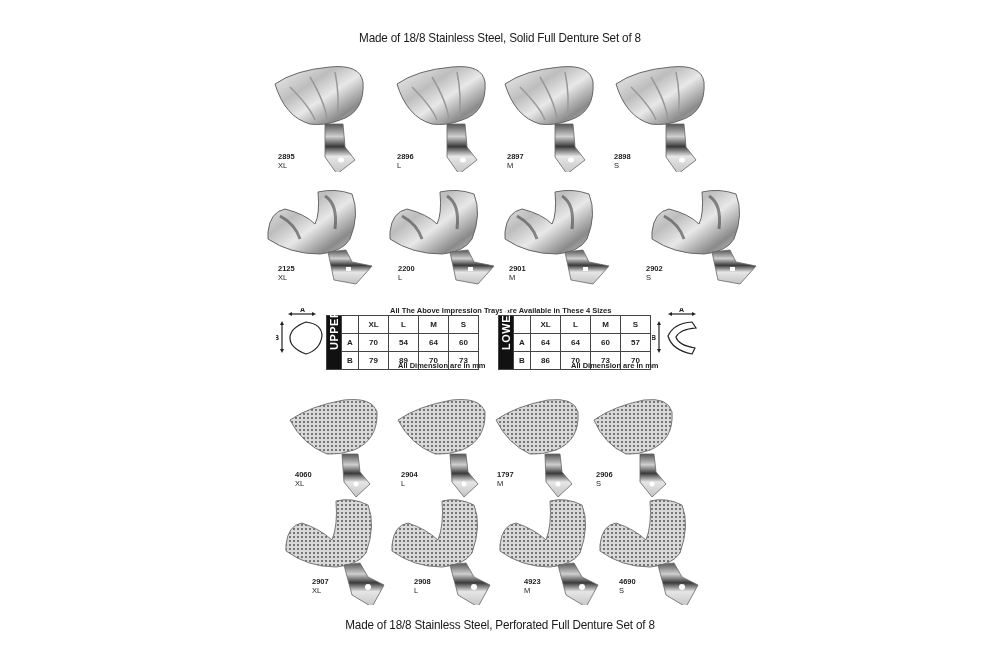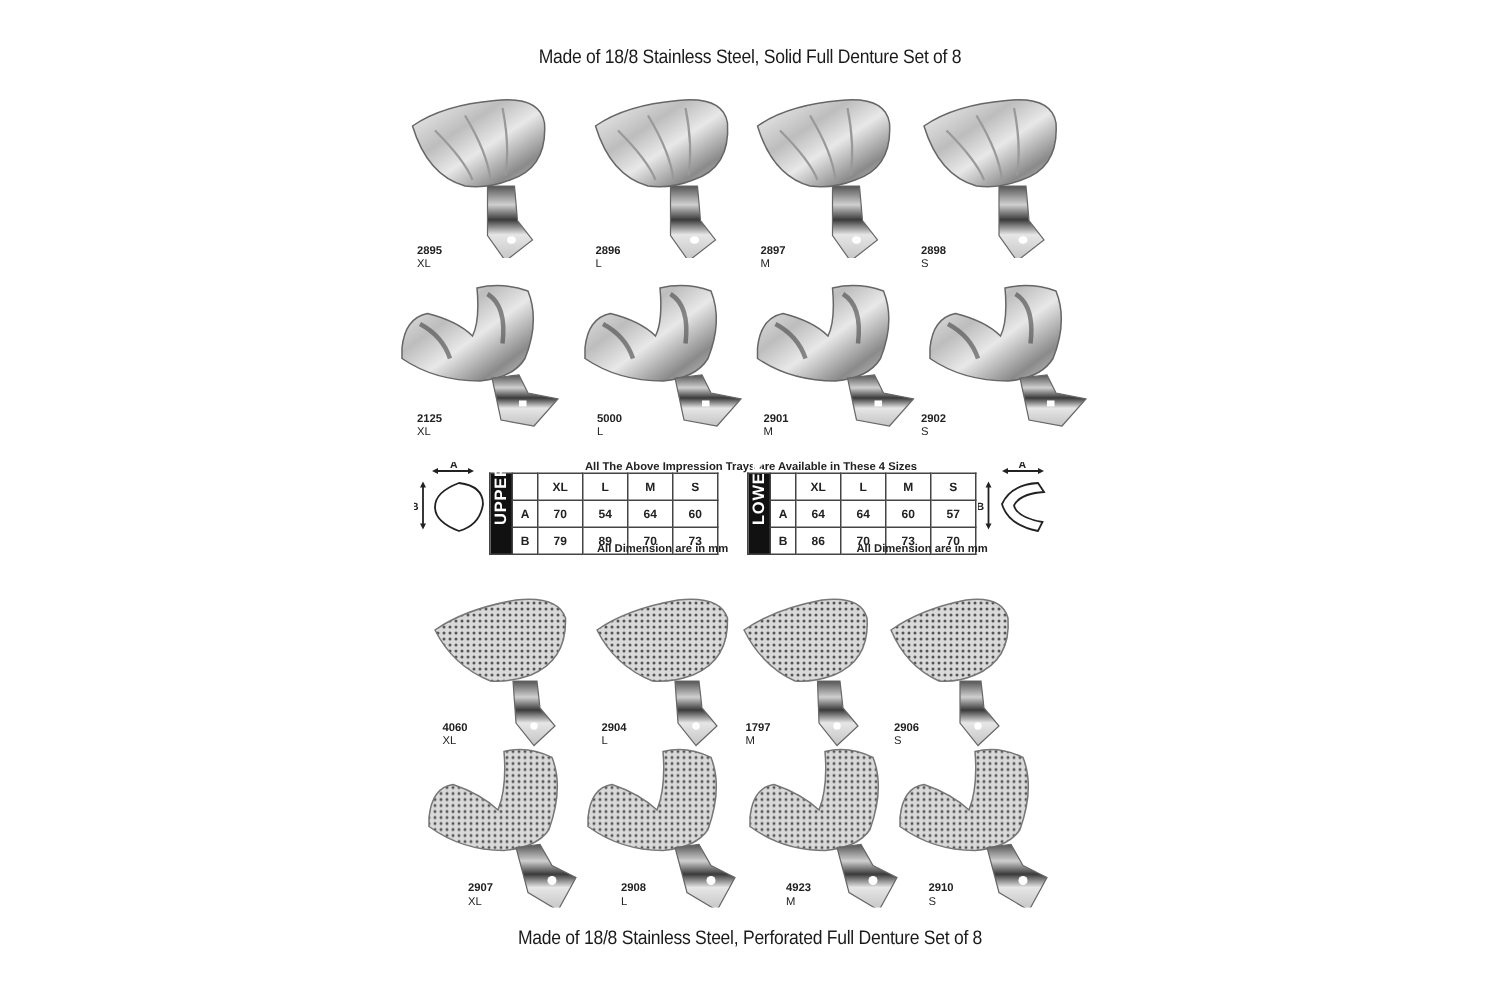--- a/index.html
+++ b/index.html
@@ -2,21 +2,21 @@
 <html><head>
 <meta charset="utf-8">
 <style>
   html, body { margin:0; padding:0; background:#ffffff; }
   body { width:1000px; height:660px; position:relative; overflow:hidden; font-family:"Liberation Sans", sans-serif; color:#111; }
   .title { position:absolute; left:0; width:1000px; text-align:center; font-family:"Liberation Sans", sans-serif; font-size:13px; color:#1a1a1a; letter-spacing:-0.2px; transform:scaleX(0.9); }
   .title-top { top:30px; }
   .title-bottom { top:617px; }
   .tray { position:absolute; width:120px; height:110px; }
   .tray svg { position:absolute; left:0; top:0; }
-  .tray-label { position:absolute; font-size:7.5px; line-height:9px; color:#222;margin-top:10px; }
+  .tray-label { position:absolute; font-size:7.5px; line-height:9px; color:#222; }
   .tray-label .code { font-weight:bold; display:block; }
   .avail-note { position:absolute; left:390px; top:306px; font-size:7.5px; font-weight:bold; color:#222; }
   .dim-note { position:absolute; font-size:7.5px; font-weight:bold; color:#222; }
   table.sizes { position:absolute; border-collapse:collapse; font-size:8px; font-weight:bold; color:#222; }
   table.sizes td { border:1px solid #444; text-align:center; height:17px; padding:0; }
   table.sizes td.side { background:#111; color:#fff; width:14px; padding:0; }
   table.sizes td.side span { display:block; transform:rotate(-90deg); white-space:nowrap; font-size:11px; font-weight:bold; letter-spacing:0.5px; width:14px; }
   table.sizes td.rowhead { width:16px; }
   table.sizes td.val { width:29px; }
   .diagram { position:absolute; }
@@ -111,37 +111,37 @@
   </div>
 </div>
 <div class="tray" style="left:382px;top:184px">
   <svg width="120" height="110">
     <path d="M8,48 Q10,28 25,25 Q45,30 55,40 Q60,30 58,8 Q75,4 92,10 Q100,30 90,55 Q82,68 60,70 Q30,70 8,55 Z" fill="url(#steel)" stroke="#666" stroke-width="1"></path>
     <path d="M20,32 Q35,40 40,55 M65,12 Q78,20 75,45" stroke="#444" fill="none" stroke-width="3" opacity="0.6"></path>
     <path d="M68,68 L86,66 L92,78 L112,82 L96,100 L74,96 Z" fill="url(#handle)" stroke="#666" stroke-width="0.8"></path>
     <rect x="86" y="83" width="5" height="4" fill="#fff"></rect>
   </svg>
   <div class="tray-label" style="left:16px;top:80px">
-    <span class="code">5000</span>
+    <span class="code">2200</span>
     <span>L</span>
   </div>
 </div>
 <div class="tray" style="left:497px;top:184px">
   <svg width="120" height="110">
     <path d="M8,48 Q10,28 25,25 Q45,30 55,40 Q60,30 58,8 Q75,4 92,10 Q100,30 90,55 Q82,68 60,70 Q30,70 8,55 Z" fill="url(#steel)" stroke="#666" stroke-width="1"></path>
     <path d="M20,32 Q35,40 40,55 M65,12 Q78,20 75,45" stroke="#444" fill="none" stroke-width="3" opacity="0.6"></path>
     <path d="M68,68 L86,66 L92,78 L112,82 L96,100 L74,96 Z" fill="url(#handle)" stroke="#666" stroke-width="0.8"></path>
     <rect x="86" y="83" width="5" height="4" fill="#fff"></rect>
   </svg>
   <div class="tray-label" style="left:12px;top:80px">
     <span class="code">2901</span>
     <span>M</span>
   </div>
 </div>
-<div class="tray" style="left:612px;top:184px">
+<div class="tray" style="left:644px;top:184px">
   <svg width="120" height="110">
     <path d="M8,48 Q10,28 25,25 Q45,30 55,40 Q60,30 58,8 Q75,4 92,10 Q100,30 90,55 Q82,68 60,70 Q30,70 8,55 Z" fill="url(#steel)" stroke="#666" stroke-width="1"></path>
     <path d="M20,32 Q35,40 40,55 M65,12 Q78,20 75,45" stroke="#444" fill="none" stroke-width="3" opacity="0.6"></path>
     <path d="M68,68 L86,66 L92,78 L112,82 L96,100 L74,96 Z" fill="url(#handle)" stroke="#666" stroke-width="0.8"></path>
     <rect x="86" y="83" width="5" height="4" fill="#fff"></rect>
   </svg>
   <div class="tray-label" style="left:2px;top:80px">
     <span class="code">2902</span>
     <span>S</span>
   </div>
@@ -311,18 +311,18 @@
     <span>M</span>
   </div>
 </div>
 <div class="tray" style="left:594px;top:495px">
   <svg width="120" height="110">
     <path d="M6,50 Q8,30 22,28 Q40,34 52,45 Q58,30 56,6 Q72,2 88,10 Q96,30 86,58 Q78,70 56,72 Q28,72 6,56 Z" fill="url(#perf)" stroke="#777" stroke-width="1"></path>
     <path d="M64,70 L80,68 L88,82 L104,90 L92,112 L72,100 Z" fill="url(#handle)" stroke="#666" stroke-width="0.8"></path>
     <circle cx="88" cy="92" r="3" fill="#fff"></circle>
   </svg>
   <div class="tray-label" style="left:25px;top:82px">
-    <span class="code">2910</span>
+    <span class="code">4690</span>
     <span>S</span>
   </div>
 </div>
 
 <div class="title title-bottom">Made of 18/8 Stainless Steel, Perforated Full Denture  Set of 8</div>
 
 </body></html>

